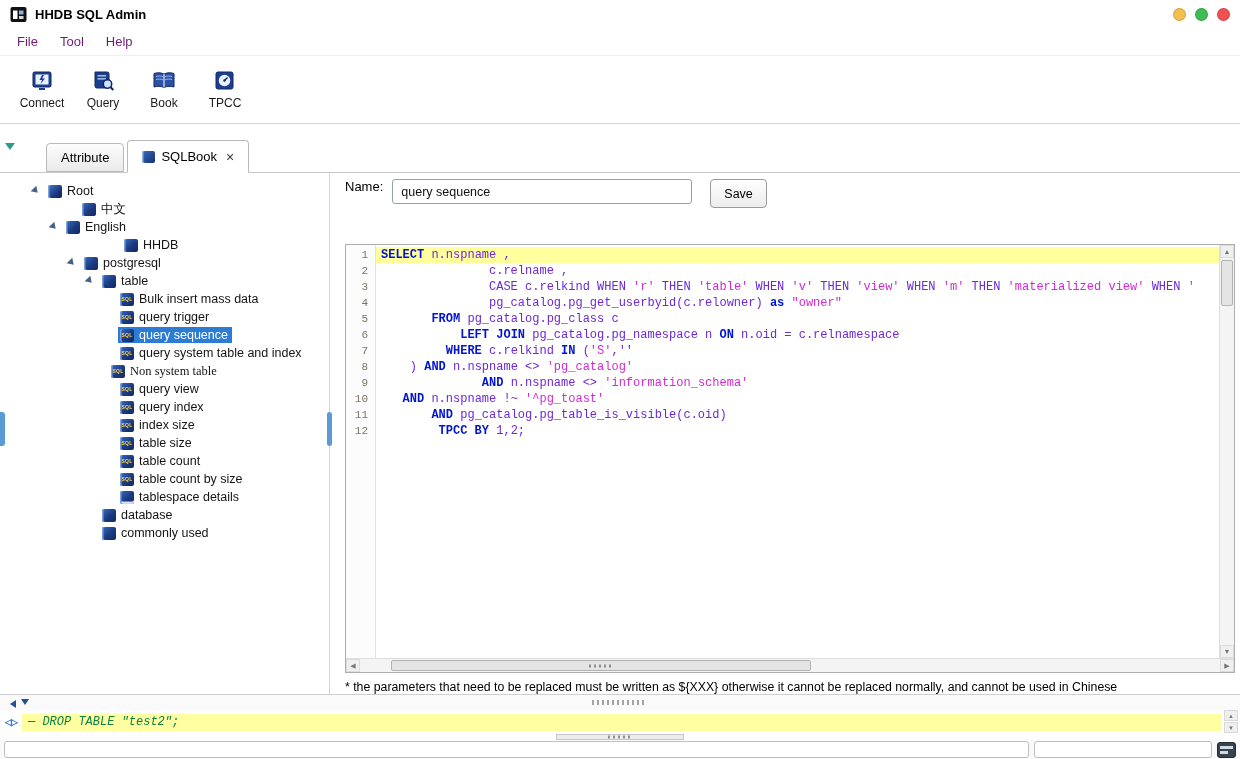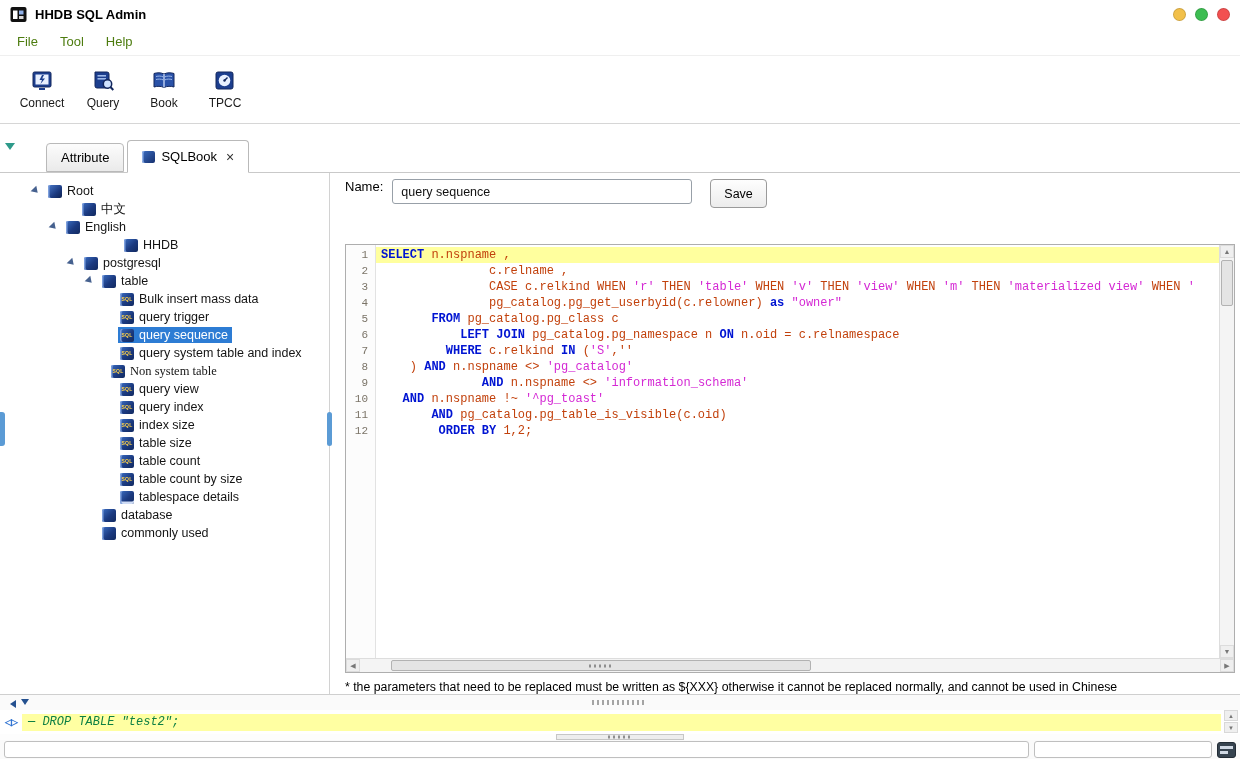--- a/index.html
+++ b/index.html
@@ -8,21 +8,21 @@
 
   
   .titlebar{position:absolute;left:0;top:0;width:1240px;height:28px;display:flex;align-items:center;padding:0 10px;background:#fff}
   .app-icon{width:17px;height:17px;margin-right:8px;flex:none}
   .title{font-size:13px;font-weight:700;color:#000}
   .win-controls{margin-left:auto;display:flex;gap:9px;align-items:center}
   .dot{width:13px;height:13px;border-radius:50%;display:inline-block;border:1px solid rgba(0,0,0,.15)}
 
   
   .menubar{position:absolute;left:0;top:28px;width:1240px;height:28px;display:flex;align-items:center;padding-left:6px;border-bottom:1px solid #efefef;background:#fff}
-  .menu-item{padding:0 11px;font-size:13px;line-height:28px;color:#4d7c0f;cursor:default}
+  .menu-item{padding:0 11px;font-size:13px;line-height:28px;color:#701a75;cursor:default}
 
   
   .toolbar{position:absolute;left:0;top:56px;width:1240px;height:68px;display:flex;align-items:center;gap:1px;padding-left:12px;border-bottom:1px solid #d6d6d6;background:#fff}
   .tool-btn{width:60px;height:58px;display:flex;flex-direction:column;align-items:center;justify-content:center;gap:3px;border-radius:4px}
   .tb-icon{width:26px;height:24px;display:flex;align-items:center;justify-content:center}
   .tb-label{font-size:12px;color:#1a1a1a}
 
   
   .tabstrip{position:absolute;left:0;top:140px;width:1240px;height:33px;display:flex;align-items:flex-end;padding-left:46px;border-bottom:1px solid #c9c9c9;background:#fff}
   .tab{display:flex;align-items:center;padding:0 14px;font-size:13px;border:1px solid #b9b9b9;border-radius:4px 4px 0 0;height:29px;background:linear-gradient(#fcfcfc,#eaeaea);margin-right:3px;position:relative;color:#000}
@@ -52,21 +52,21 @@
 
   .editor{position:absolute;left:14px;top:71px;width:890px;height:429px;border:1px solid #aeaeae;display:flex;flex-direction:column;background:#fff}
   .editor-main{flex:1;display:flex;overflow:hidden}
   .gutter{width:30px;background:#fcfcfc;border-right:1px solid #e2e2e2;padding-top:2px;flex:none}
   .ln{height:16px;font:11px/16px "Liberation Mono",monospace;color:#7b7468;text-align:right;padding-right:7px}
   .code{flex:1;padding-top:2px;overflow:hidden}
   .cl{height:16px;font:12px/16px "Liberation Mono",monospace;white-space:pre;padding-left:5px}
   .cl.hl{background:#ffff9e}
   .tk-kw{color:#0014d2;font-weight:700}
   .tk-str{color:#d428d4}
-  .tk-pl{color:#c2410c}
+  .tk-pl{color:#6d28d9}
   .tk-com{color:#0e8044;font-style:italic}
 
   .vscroll{width:15px;border-left:1px solid #ddd;background:#f4f4f4;position:relative;flex:none}
   .hscroll{height:14px;border-top:1px solid #ddd;background:#f4f4f4;position:relative;flex:none}
   .sb-btn{position:absolute;width:14px;height:13px;background:#efefef;color:#777;font-size:7px;display:flex;align-items:center;justify-content:center;border:1px solid #dcdcdc}
   .vscroll .up{top:0;left:0}
   .vscroll .down{bottom:0;left:0}
   .vthumb{position:absolute;left:1px;top:15px;width:12px;height:46px;background:#e4e4e4;border:1px solid #b2b2b2;border-radius:2px}
   .hscroll .left{left:0;top:0}
   .hscroll .right{right:0;top:0}
@@ -362,21 +362,21 @@
           <div class="cl"><span class="tk-pl">               c.relname ,</span></div>
           <div class="cl"><span class="tk-pl">               CASE c.relkind WHEN </span><span class="tk-str">'r'</span><span class="tk-pl"> THEN </span><span class="tk-str">'table'</span><span class="tk-pl"> WHEN </span><span class="tk-str">'v'</span><span class="tk-pl"> THEN </span><span class="tk-str">'view'</span><span class="tk-pl"> WHEN </span><span class="tk-str">'m'</span><span class="tk-pl"> THEN </span><span class="tk-str">'materialized view'</span><span class="tk-pl"> WHEN </span><span class="tk-str">'</span></div>
           <div class="cl"><span class="tk-pl">               pg_catalog.pg_get_userbyid(c.relowner) </span><span class="tk-kw">as</span><span class="tk-pl"> </span><span class="tk-str">"owner"</span></div>
           <div class="cl"><span class="tk-pl">       </span><span class="tk-kw">FROM</span><span class="tk-pl"> pg_catalog.pg_class c</span></div>
           <div class="cl"><span class="tk-pl">           </span><span class="tk-kw">LEFT JOIN</span><span class="tk-pl"> pg_catalog.pg_namespace n </span><span class="tk-kw">ON</span><span class="tk-pl"> n.oid = c.relnamespace</span></div>
           <div class="cl"><span class="tk-pl">         </span><span class="tk-kw">WHERE</span><span class="tk-pl"> c.relkind </span><span class="tk-kw">IN</span><span class="tk-pl"> (</span><span class="tk-str">'S'</span><span class="tk-pl">,''</span></div>
           <div class="cl"><span class="tk-pl">    ) </span><span class="tk-kw">AND</span><span class="tk-pl"> n.nspname &lt;&gt; </span><span class="tk-str">'pg_catalog'</span></div>
           <div class="cl"><span class="tk-pl">              </span><span class="tk-kw">AND</span><span class="tk-pl"> n.nspname &lt;&gt; </span><span class="tk-str">'information_schema'</span></div>
           <div class="cl"><span class="tk-pl">   </span><span class="tk-kw">AND</span><span class="tk-pl"> n.nspname !~ </span><span class="tk-str">'^pg_toast'</span></div>
           <div class="cl"><span class="tk-pl">       </span><span class="tk-kw">AND</span><span class="tk-pl"> pg_catalog.pg_table_is_visible(c.oid)</span></div>
-          <div class="cl"><span class="tk-pl">        </span><span class="tk-kw">ORDER BY</span><span class="tk-pl"> 1,2;</span></div>
+          <div class="cl"><span class="tk-pl">        </span><span class="tk-kw">TPCC BY</span><span class="tk-pl"> 1,2;</span></div>
         </div>
       <div class="vscroll">
         <div class="sb-btn up">▲</div>
         <div class="vthumb"></div>
         <div class="sb-btn down">▼</div>
       </div>
     </div>
     <div class="hscroll">
       <div class="sb-btn left">◀</div>
       <div class="hthumb grip"></div>

